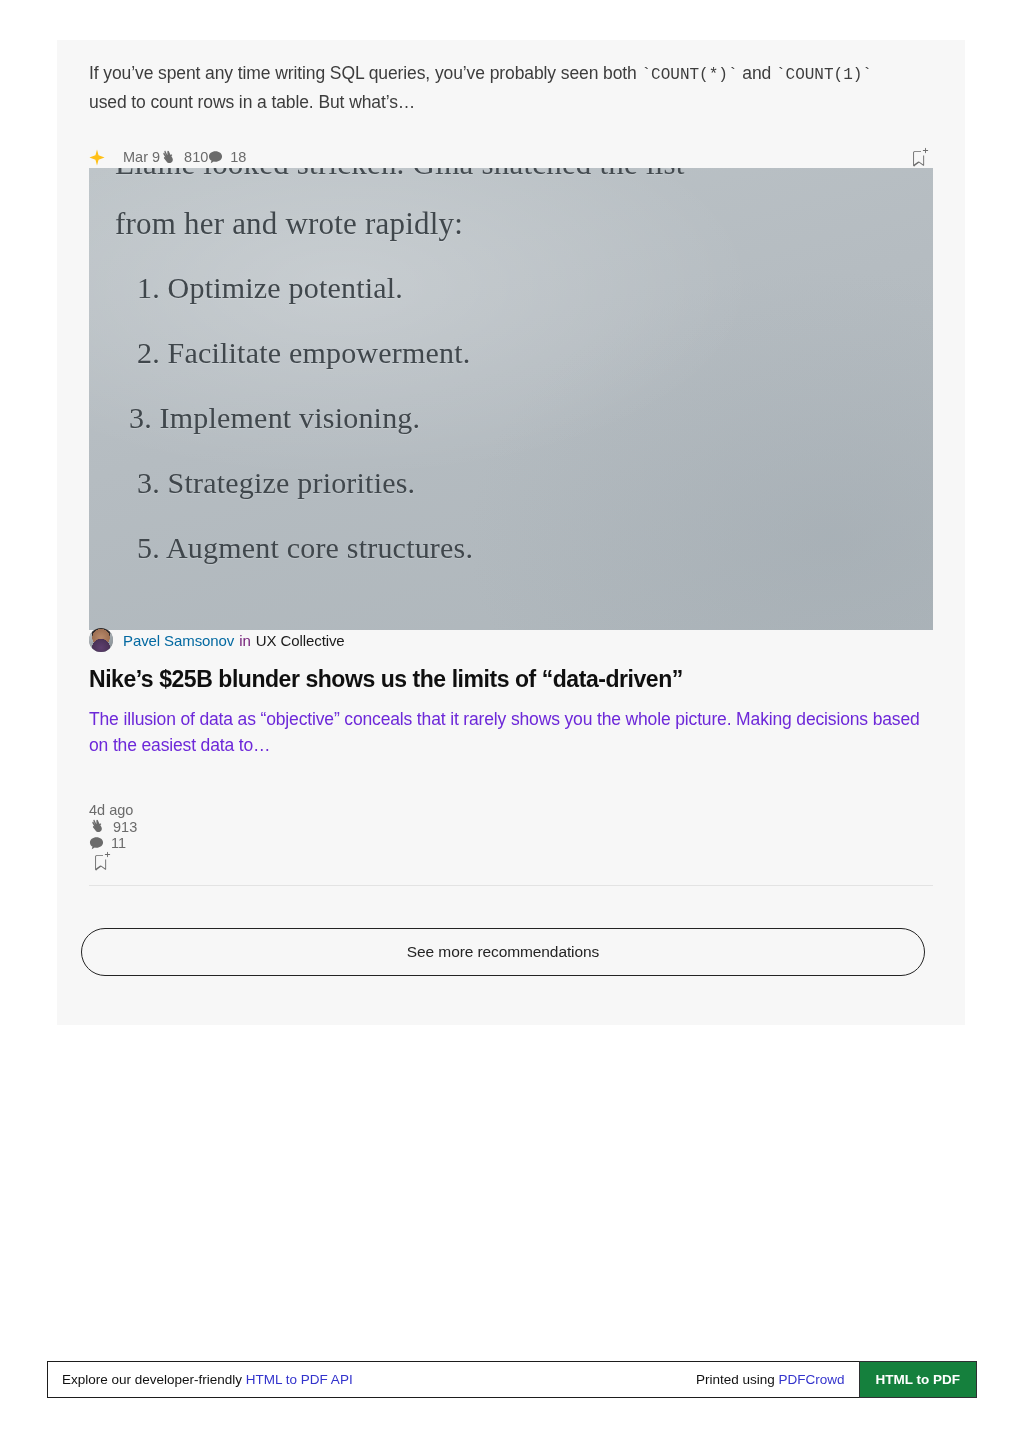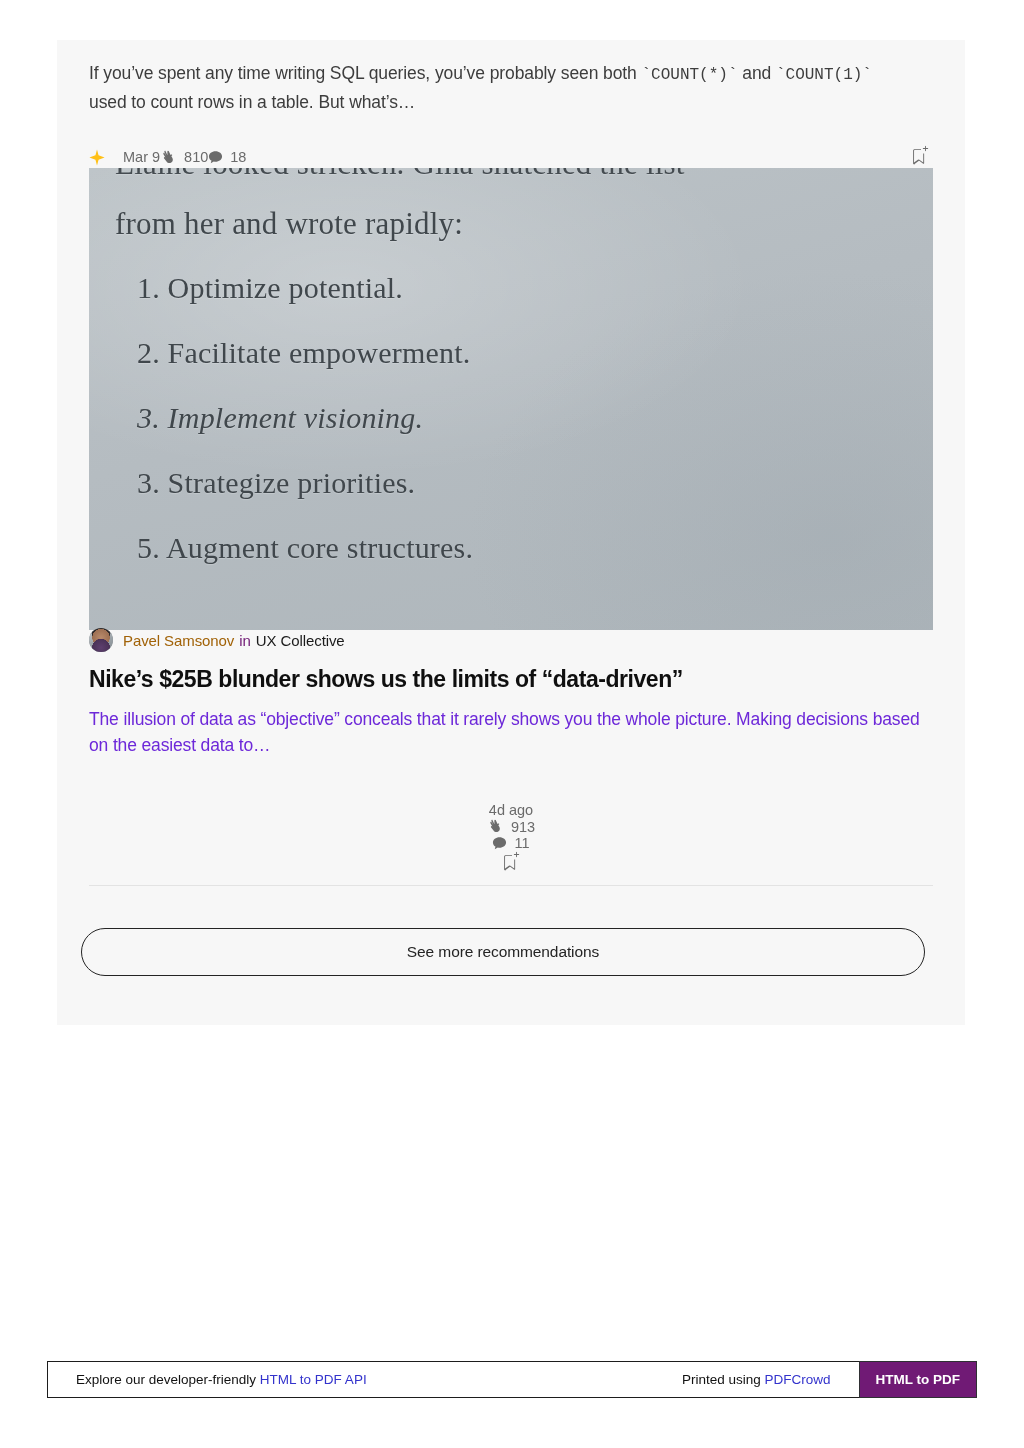--- a/index.html
+++ b/index.html
@@ -43,21 +43,20 @@
   }
   .code-tick {
     font-family: "Liberation Mono", monospace;
     font-size: 16px;
     letter-spacing: 0;
   }
 
   .meta-row {
     position: absolute;
     display: flex;
-    align-items: center;
     height: 22px;
   }
   .meta-row.row-1 { left: 32px; top: 106px; width: 844px; }
   .meta-row.row-2 { left: 32px; top: 762px; width: 844px; flex-direction: column; }
 
   .meta-item {
     display: flex;
     align-items: center;
     color: #6b6b6b;
     font-size: 14.5px;
@@ -106,21 +105,21 @@
     color: #40474c;
     font-family: "Liberation Serif", serif;
     font-size: 30px;
     letter-spacing: 0.2px;
   }
   .pt-line { position: absolute; white-space: nowrap; text-shadow: 0 1px 1px rgba(255,255,255,0.22); }
   .pt-clip   { left: 26px; top: -22px; font-size: 31px; color: #454c51; }
   .pt-lead   { left: 26px; top: 38px;  font-size: 31px; }
   .pt-i1     { left: 48px; top: 103px; }
   .pt-i2     { left: 48px; top: 168px; }
-  .pt-i3     { left: 48px; top: 233px; font-style: italic; }
+  .pt-i3     { left: 40px; top: 233px; }
   .pt-i4     { left: 48px; top: 298px; }
   .pt-i5     { left: 48px; top: 363px; text-align: right; }
 
   
   .author-row {
     position: absolute;
     left: 32px;
     top: 588px;
     display: flex;
     align-items: center;
@@ -138,21 +137,21 @@
   .avatar .av-bg {
     position: absolute; inset: 0;
     background:
       radial-gradient(circle at 50% 82%, #5d3f6e 0%, #4a3257 38%, rgba(0,0,0,0) 39%),
       radial-gradient(circle at 50% 40%, #b98b6b 0%, #9d6f52 46%, rgba(0,0,0,0) 47%),
       radial-gradient(circle at 50% 22%, #2f2b2b 0%, #2f2b2b 42%, rgba(0,0,0,0) 43%),
       linear-gradient(160deg, #cfd3d6 0%, #9ba3a8 55%, #7f878c 100%);
   }
   .author-name {
     font-size: 15px;
-    color: #a16207;
+    color: #0369a1;
     font-weight: 500;
     letter-spacing: -0.1px;
   }
   .author-sep {
     font-size: 15px;
     color: #701a75;
     margin: 0 5px;
   }
   .publication {
     font-size: 15px;
@@ -223,34 +222,34 @@
     align-items: stretch;
     font-size: 13.5px;
   }
   .footer-main {
     flex: 1 1 auto;
     border: 1px solid #1d1d1d;
     border-right: none;
     background: #ffffff;
     display: flex;
     align-items: center;
-    padding: 0 28px;
+    padding: 0 14px;
     color: #111111;
   }
   .footer-left { white-space: nowrap; }
   .footer-gap { flex: 1 1 auto; }
   .footer-right { white-space: nowrap; }
   .footer-link {
     color: #3333cc;
     text-decoration: none;
     cursor: pointer;
   }
   .footer-cta {
     flex: 0 0 auto;
-    background: #701a75;
+    background: #15803d;
     color: #ffffff;
     font-weight: 700;
     display: flex;
     align-items: center;
     padding: 0 16px;
     white-space: nowrap;
     cursor: pointer;
     border: 1px solid #2f3033;
   }
 </style>

